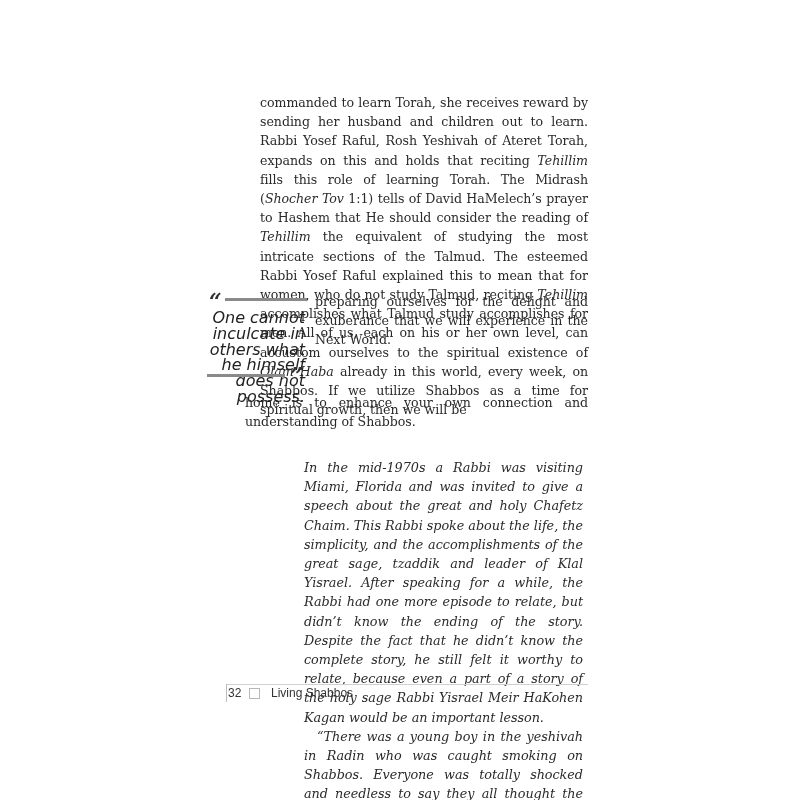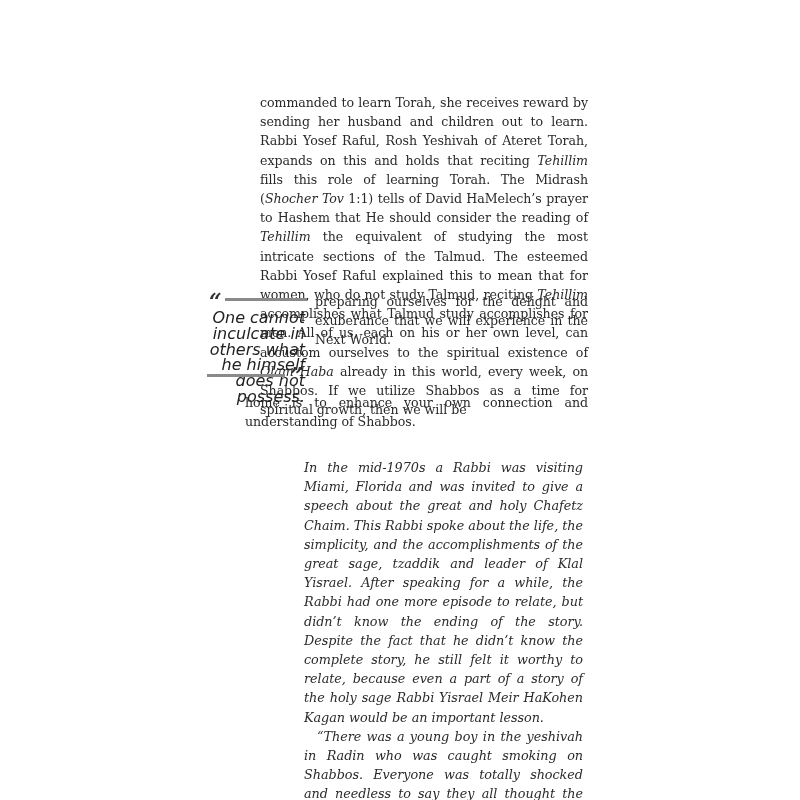--- a/index.html
+++ b/index.html
@@ -63,14 +63,21 @@
   </div>
 
   <div class="pull">
     <span class="mark open">“</span>
     <div class="rule rule-top"></div>
     <div class="text">One cannot inculcate in others what he himself does not possess.</div>
     <div class="rule rule-bot"></div>
     <span class="mark close">”</span>
   </div>
 
+  <div class="footer">
+    <div class="rule"></div>
+    <div class="tick"></div>
+    <span class="num">32</span>
+    <span class="box"></span>
+    <span class="title">Living Shabbos</span>
+  </div>
 
 </div>
 
 </body></html>

